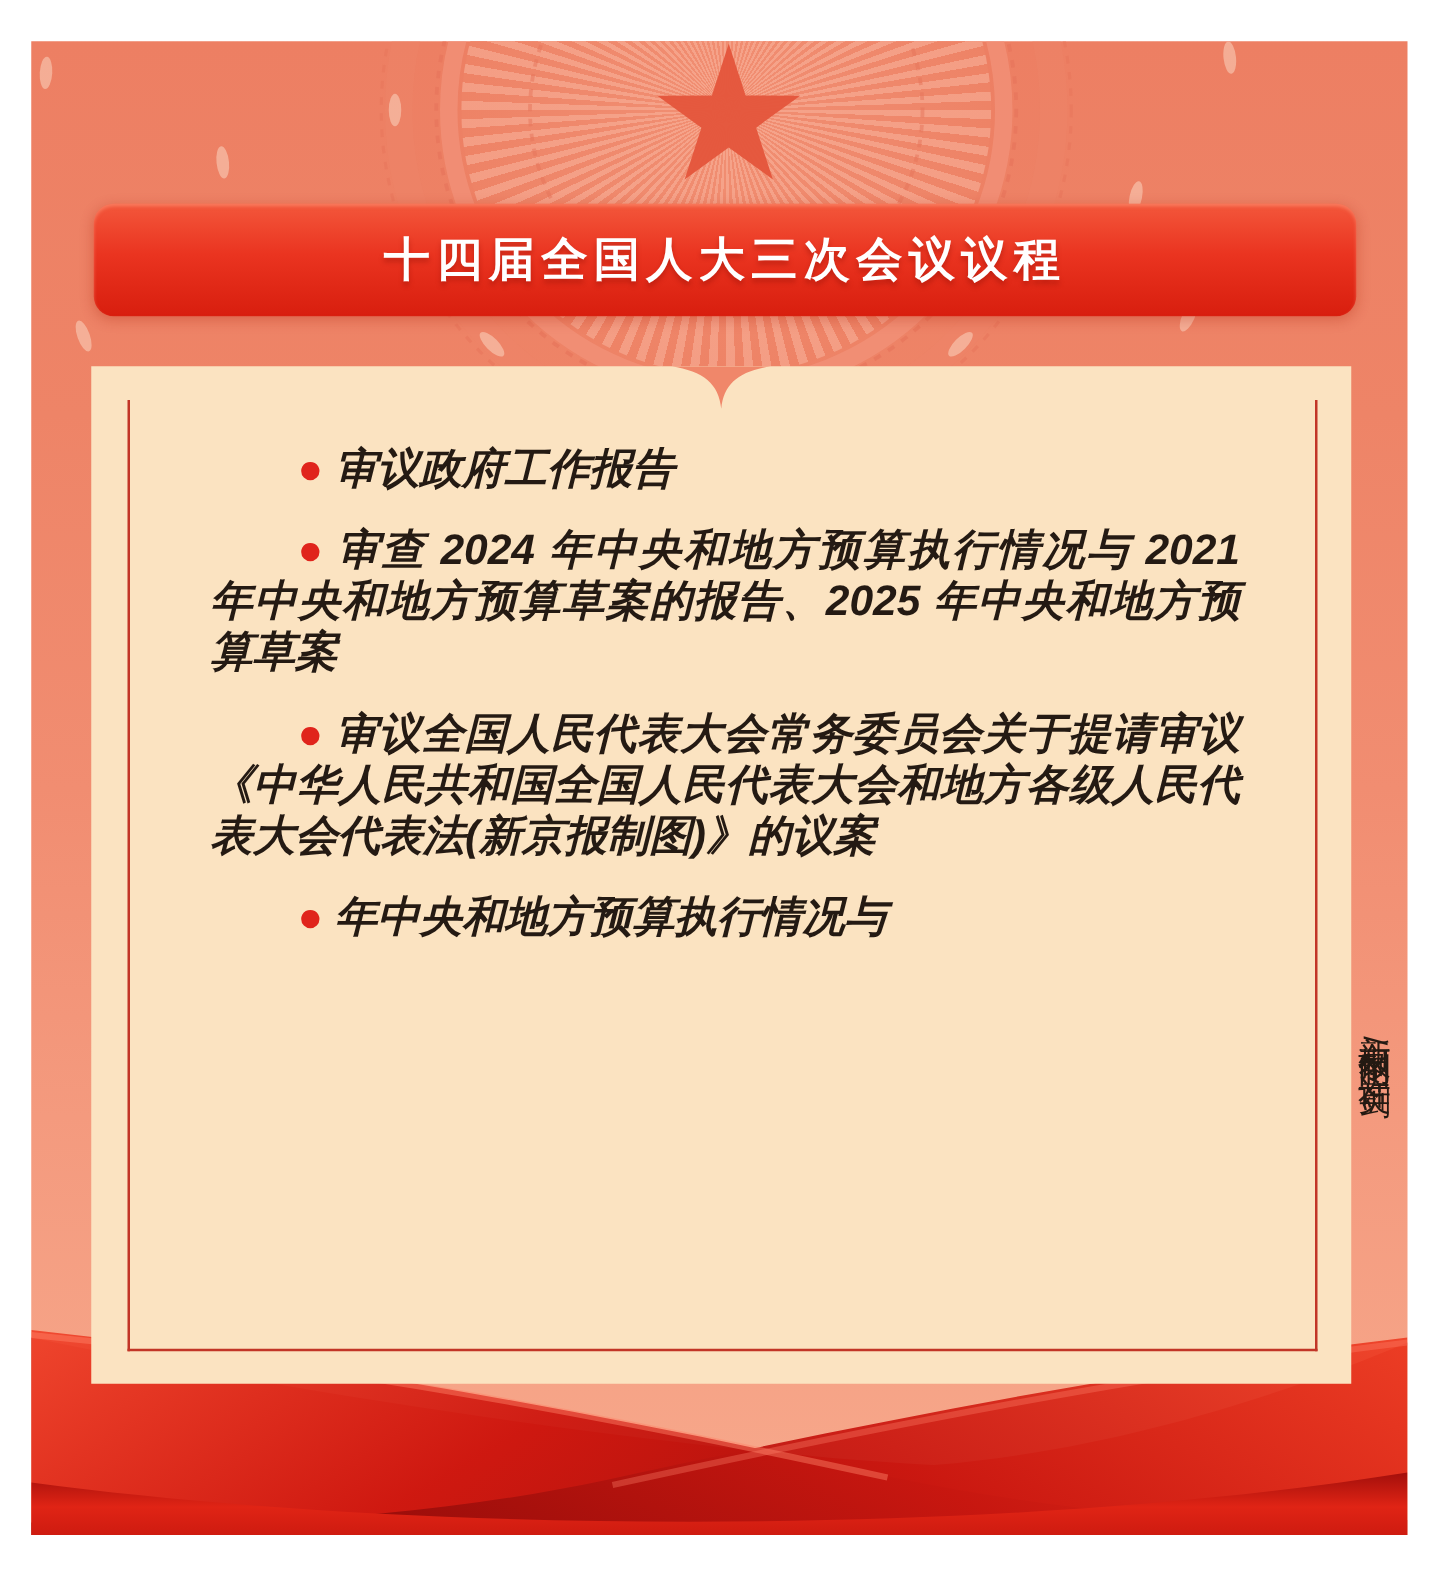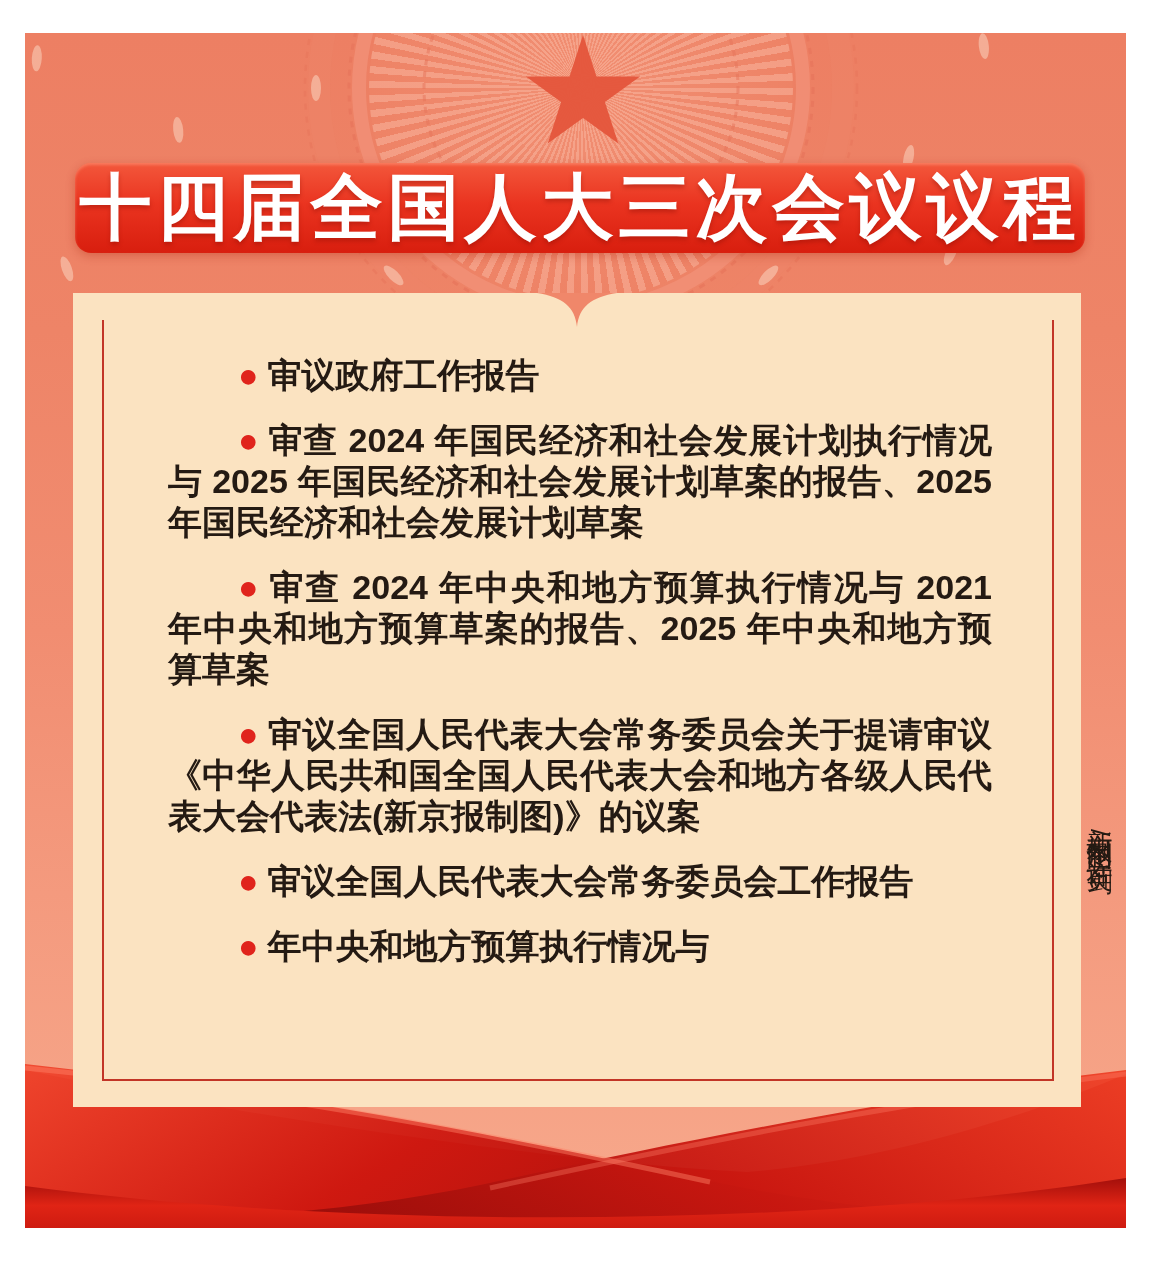--- a/index.html
+++ b/index.html
@@ -19,35 +19,36 @@
       radial-gradient(circle at 50% 50%, #f19074 0%, #ee8366 70%, #ec7e61 100%);
   }
   .ceiling{position:absolute;left:0;top:0;display:block;}
   .banner{
     position:absolute;left:50px;top:130px;width:1010px;height:90px;border-radius:16px;
     background:linear-gradient(180deg,#f3573b 0%,#ea3420 45%,#d81e0e 100%);
     box-shadow:0 3px 10px rgba(170,30,10,.30), inset 0 2px 3px rgba(255,160,130,.5);
     display:flex;align-items:center;justify-content:center;
   }
   .banner .title{
-    font-family:"Liberation Serif",serif;font-weight:bold;font-size:72px;color:#ffffff;
+    font-family:"Liberation Serif",serif;font-weight:bold;font-size:37px;color:#ffffff;
     letter-spacing:5px;white-space:nowrap;text-shadow:0 3px 4px rgba(140,15,5,.4);
   }
   .card{
     position:absolute;left:48px;top:260px;width:1008px;height:814px;background:#fbe3c1;
   }
   .notch{position:absolute;left:464px;top:0;display:block;}
   .card-rule{
     position:absolute;left:29px;right:27px;top:27px;bottom:26px;
     border-left:2px solid #c23527;border-right:2px solid #c23527;border-bottom:2px solid #c23527;
   }
   .agenda{
     position:absolute;left:95px;top:62px;width:824px;
     color:#241a13;font-size:34px;line-height:41px;font-weight:700;
     text-align:justify;
+    font-style:italic;
   }
   .agenda p{margin:0 0 24px 0;text-indent:70px;}
   .bullet{color:#e0241c;margin-right:9px;}
   .credit{
     position:absolute;left:1058px;top:776px;height:290px;
     writing-mode:vertical-rl;font-size:26px;letter-spacing:4px;color:#241a13;
   }
   .drapes{position:absolute;left:0;top:995px;display:block;}
 </style>
 </head>
@@ -120,23 +121,21 @@
   </div>
 
   <div class="card">
     <svg class="notch" width="80" height="36" viewBox="0 0 80 36">
       <path d="M0,0 C26,4 38,14 40,34 C42,14 54,4 80,0 Z" fill="#f0876a"></path>
     </svg>
     <div class="card-rule"></div>
 
     <div class="agenda">
       <p><span class="bullet">●</span><span>审议政府工作报告</span></p>
-      <p><span class="bullet">●</span><span>审查 2024 年国民经济和社会发展计划执行情况与 2025 年国民经济和社会发展计划草案的报告、2025 年国民经济和社会发展计划草案</span></p>
       <p><span class="bullet">●</span><span>审查 2024 年中央和地方预算执行情况与 2021 年中央和地方预算草案的报告、2025 年中央和地方预算草案</span></p>
       <p><span class="bullet">●</span><span>审议全国人民代表大会常务委员会关于提请审议《中华人民共和国全国人民代表大会和地方各级人民代表大会代表法(新京报制图)》的议案</span></p>
-      <p><span class="bullet">●</span><span>审议全国人民代表大会常务委员会工作报告</span></p>
       <p><span class="bullet">●</span><span>年中央和地方预算执行情况与</span></p>
     </div>
   </div>
 
   <div class="credit">新京报制图/许英剑</div>
 
 </div>
 
 </body></html>

